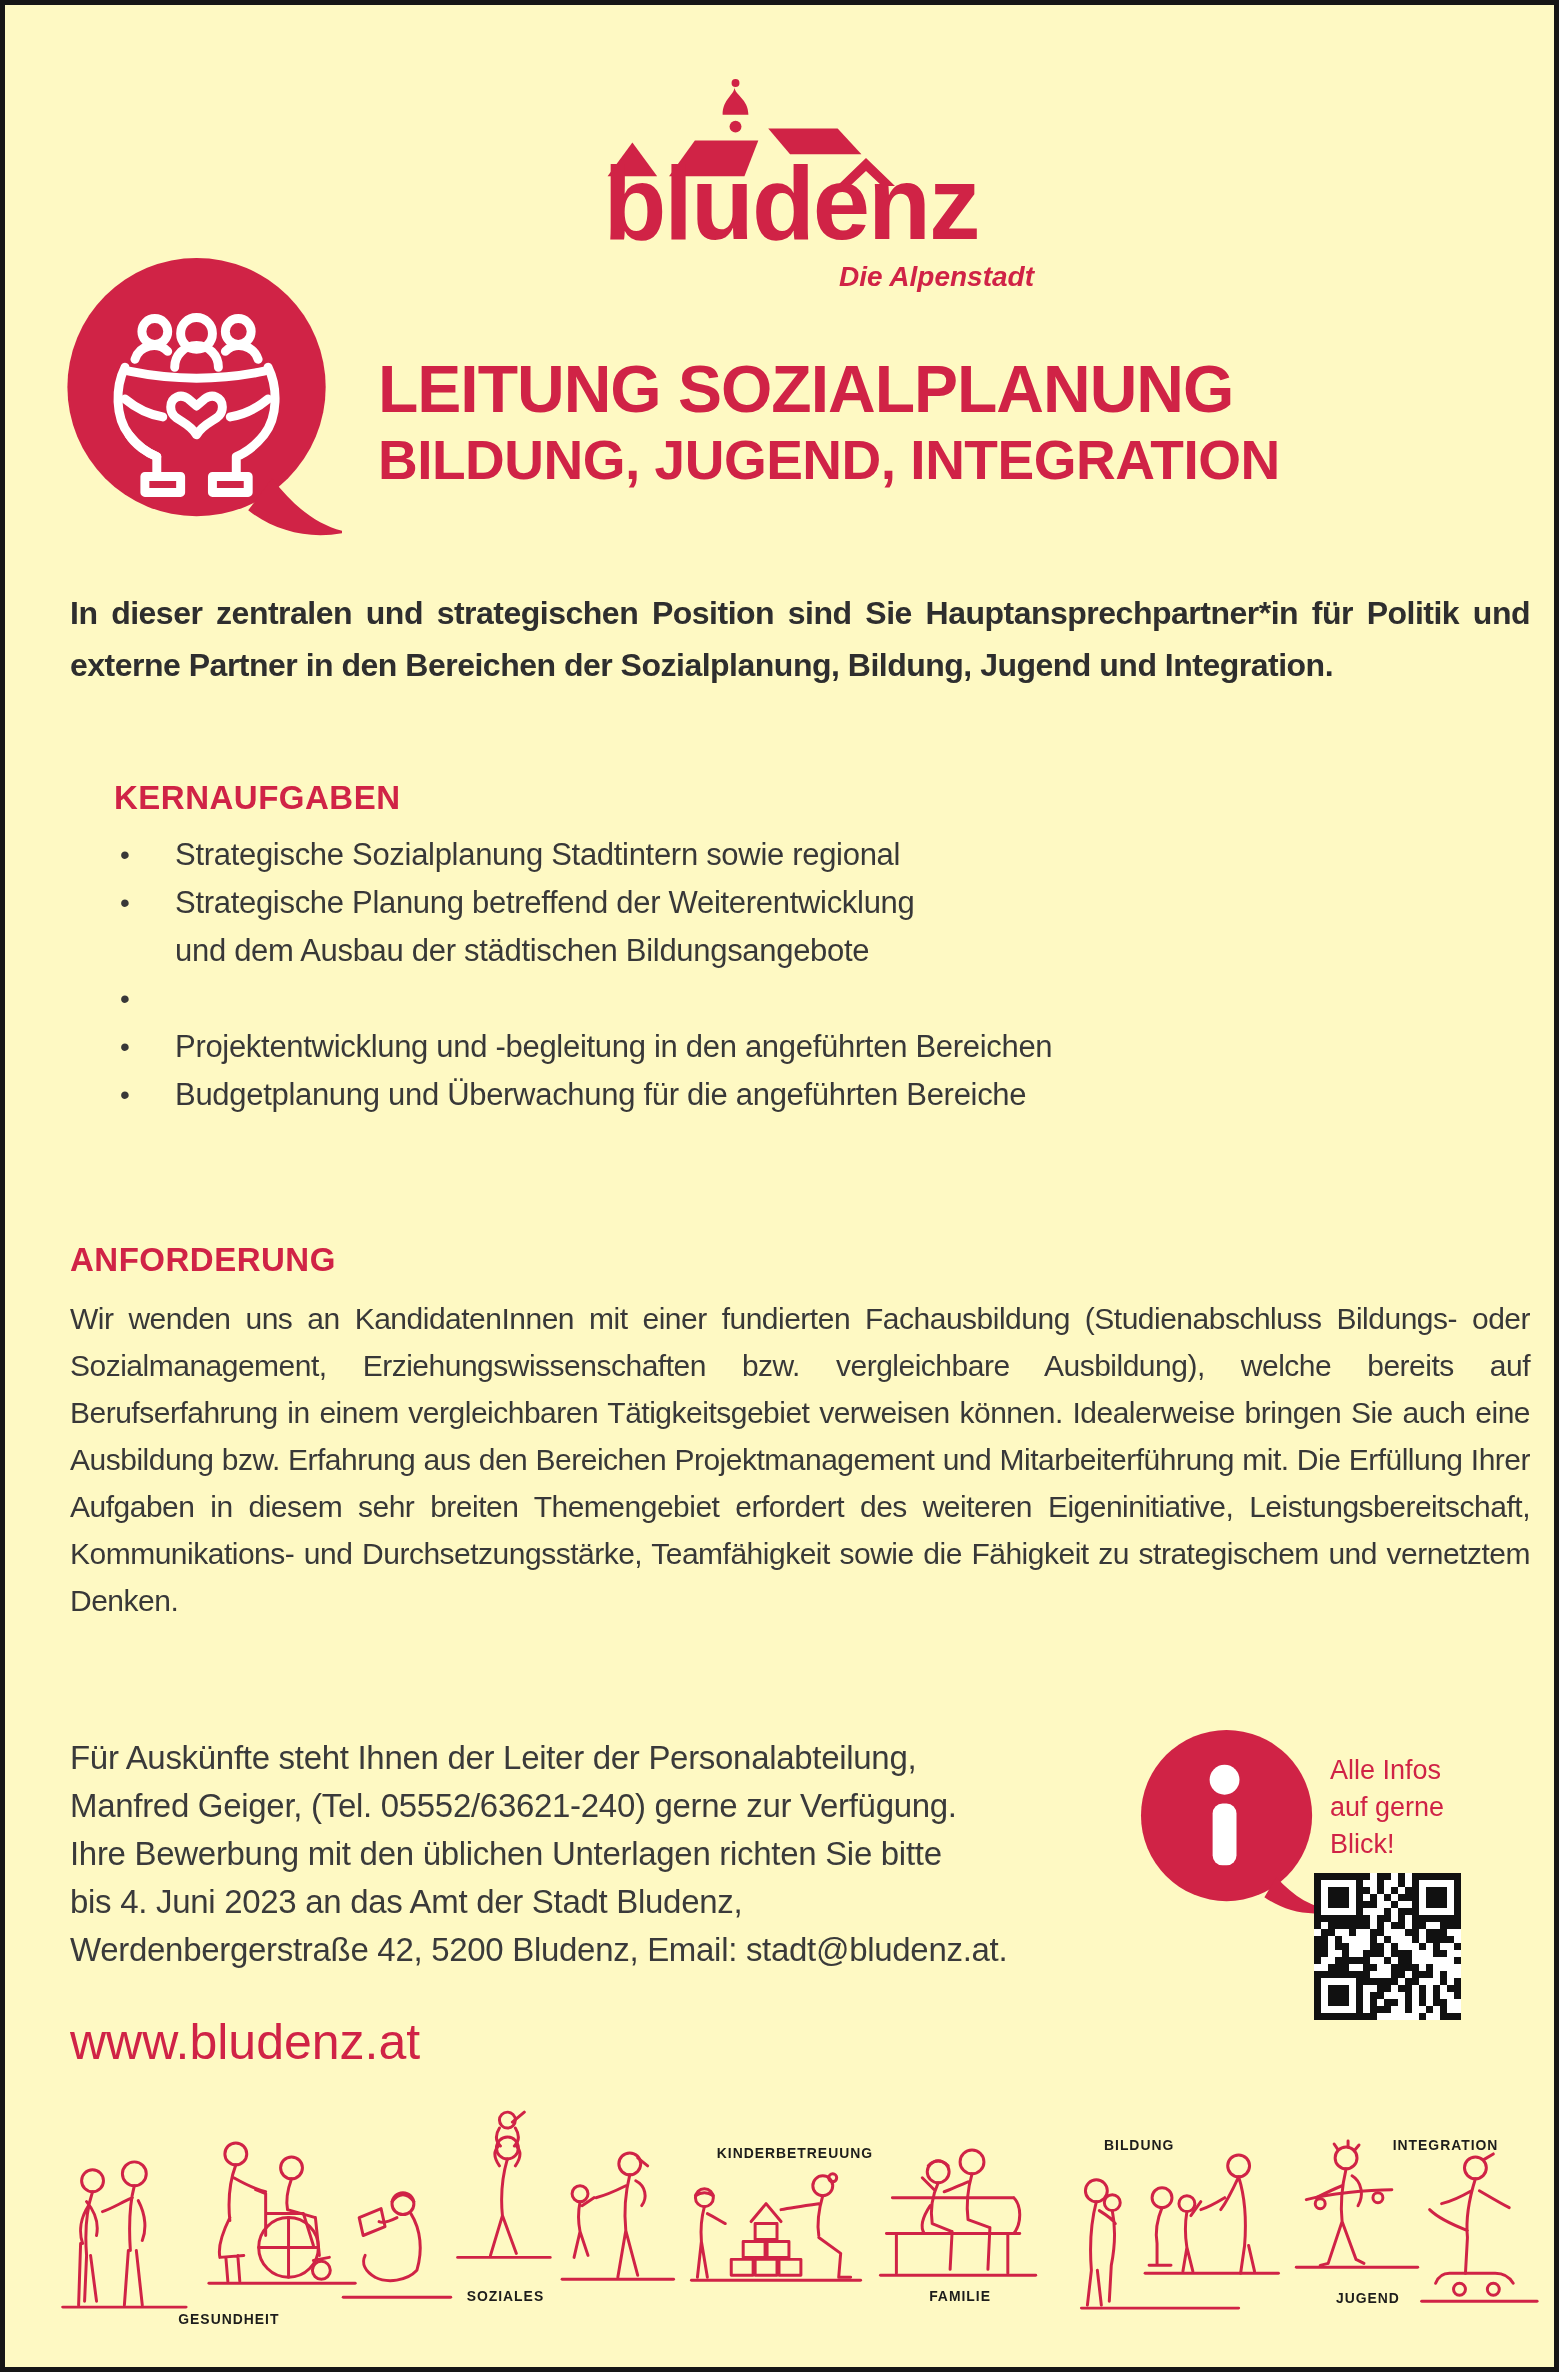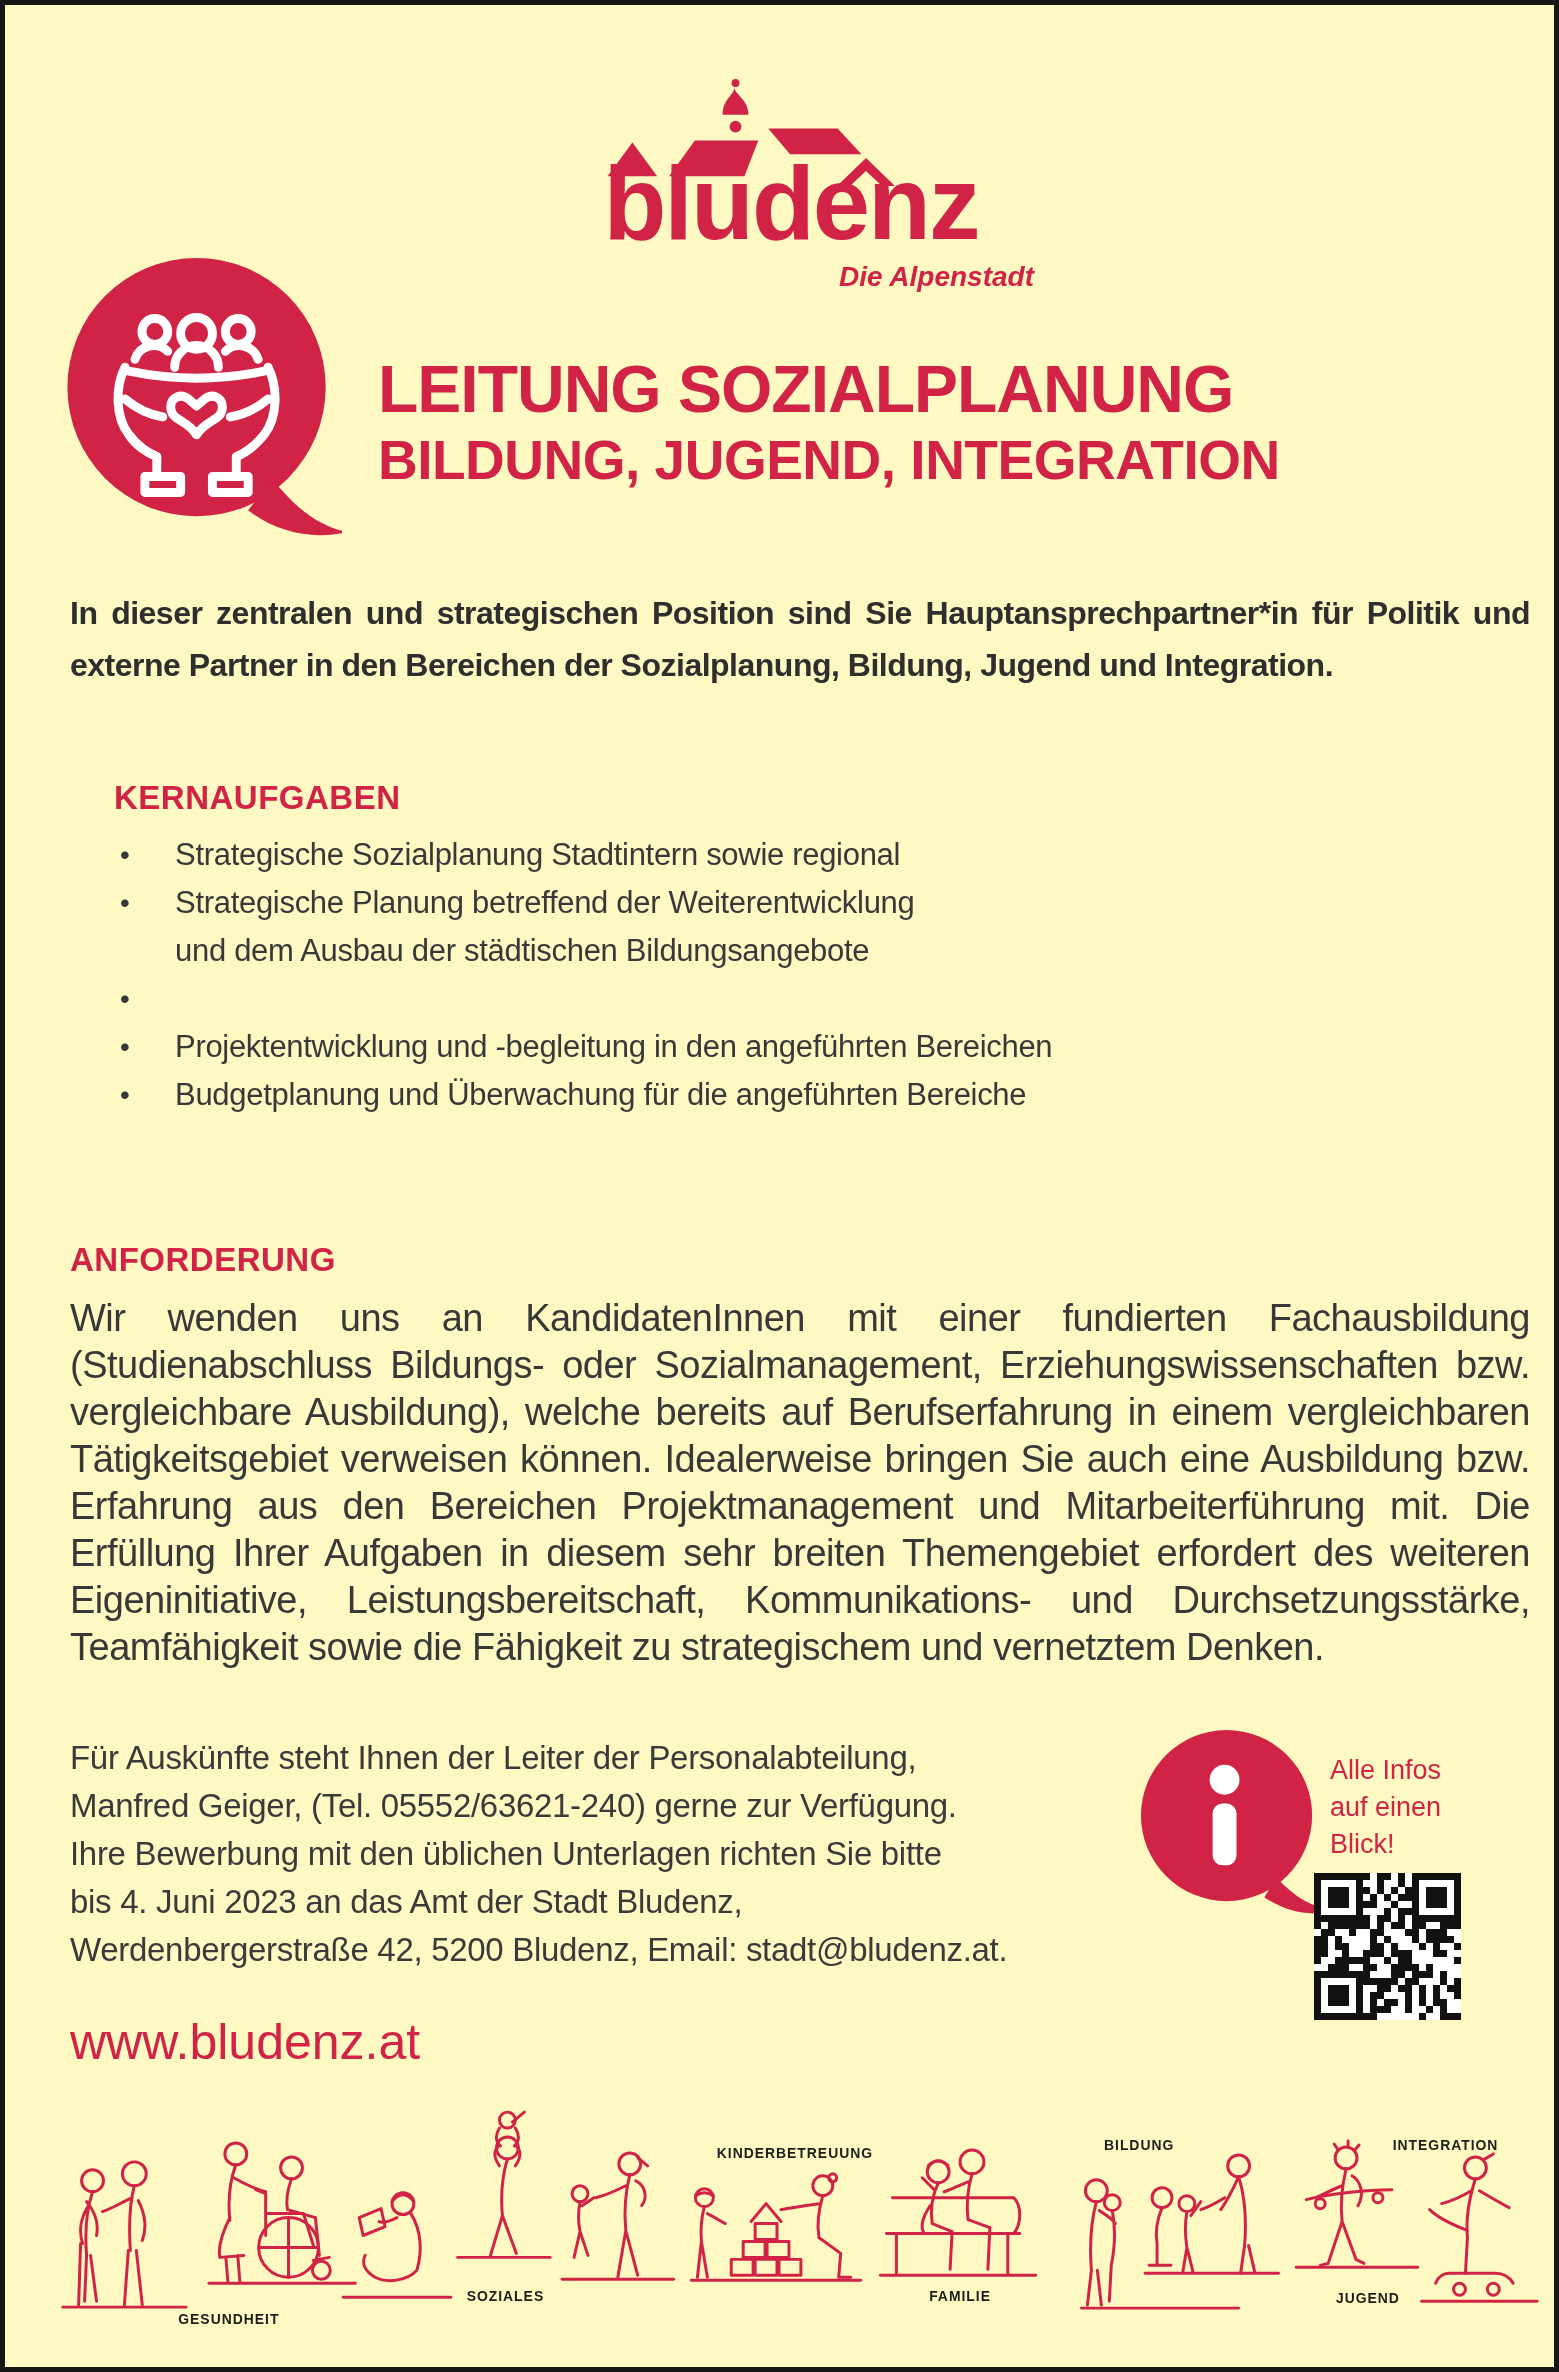--- a/index.html
+++ b/index.html
@@ -30,21 +30,21 @@
          letter-spacing:-0.5px;}
 
   
   .section-heading{font-size:33px;font-weight:bold;color:#D02346;letter-spacing:0.5px;}
   .tasks{position:absolute;left:65px;top:774px;width:1460px;margin-left:44px;}
   .task-list{margin-top:14px;}
   .task-item{display:flex;font-size:31px;color:#383838;line-height:48px;
              letter-spacing:-0.3px;}
   .task-marker{width:55px;flex:none;padding-left:6px;font-size:28px;}
   .requirements{position:absolute;left:65px;top:1236px;width:1460px;}
-  .req-body{margin-top:16px;font-size:38px;color:#383838;line-height:47px;
+  .req-body{margin-top:16px;font-size:30px;color:#383838;line-height:47px;
             text-align:justify;letter-spacing:-0.5px;}
 
   
   .contact{position:absolute;left:65px;top:1729px;width:1085px;font-size:33px;
            color:#3a3a3a;line-height:48px;letter-spacing:-0.3px;}
 
   
   .info-bubble{position:absolute;left:1132px;top:1723px;}
   .info-text{position:absolute;left:1325px;top:1747px;font-size:27px;font-weight:normal;
              color:#D02346;line-height:37px;}
@@ -167,21 +167,21 @@
       <circle cx="90" cy="88" r="86"></circle>
       <path d="M140,150 C158,170 176,180 198,184 C172,190 148,184 128,170 Z"></path>
     </g>
     <g fill="#ffffff">
       <circle cx="88" cy="52" r="15"></circle>
       <rect x="76" y="76" width="24" height="62" rx="10"></rect>
     </g>
   </svg>
   <div class="info-text">
     <div>Alle Infos</div>
-    <div>auf einen</div>
+    <div>auf gerne</div>
     <div>Blick!</div>
   </div>
 
   <svg class="qr" width="147" height="147" viewBox="0 0 147 147">
     <rect x="0" y="0" width="147" height="147" fill="#ffffff"></rect>
     <g id="qr-modules" fill="#111111">
         <rect x="49" y="0" width="7" height="7"></rect>
         <rect x="63" y="0" width="7" height="7"></rect>
         <rect x="70" y="0" width="7" height="7"></rect>
         <rect x="84" y="0" width="7" height="7"></rect>

